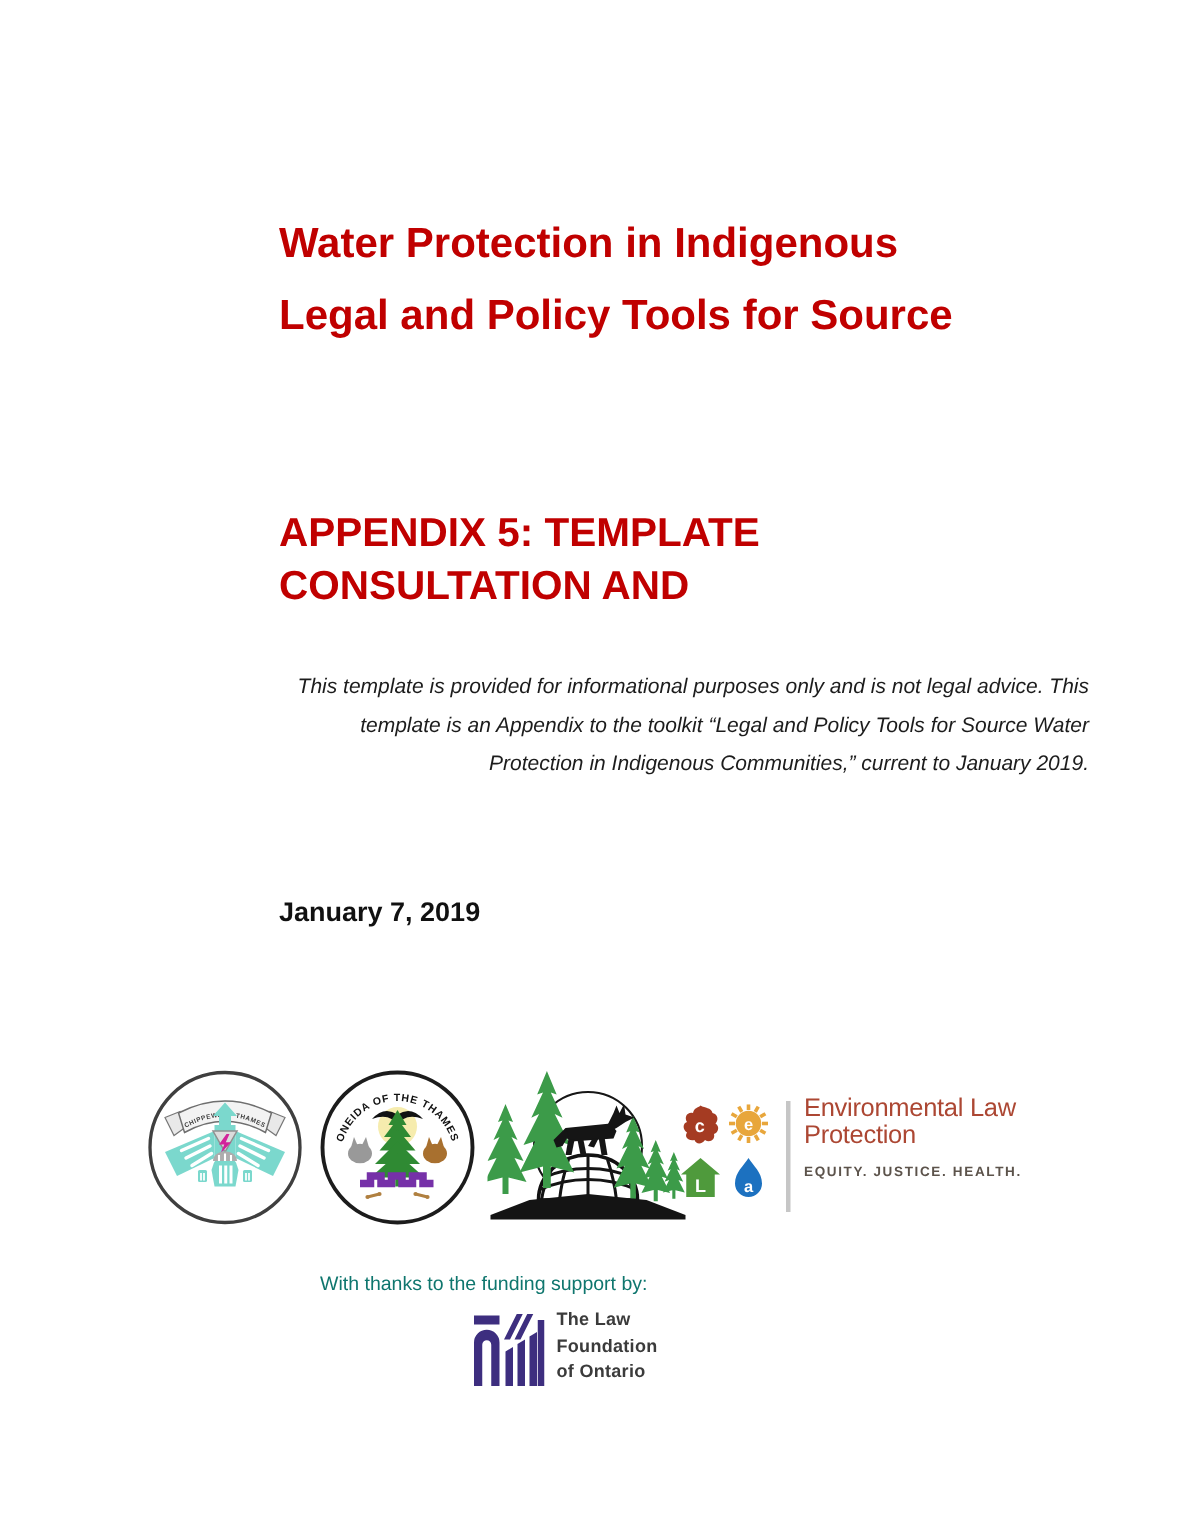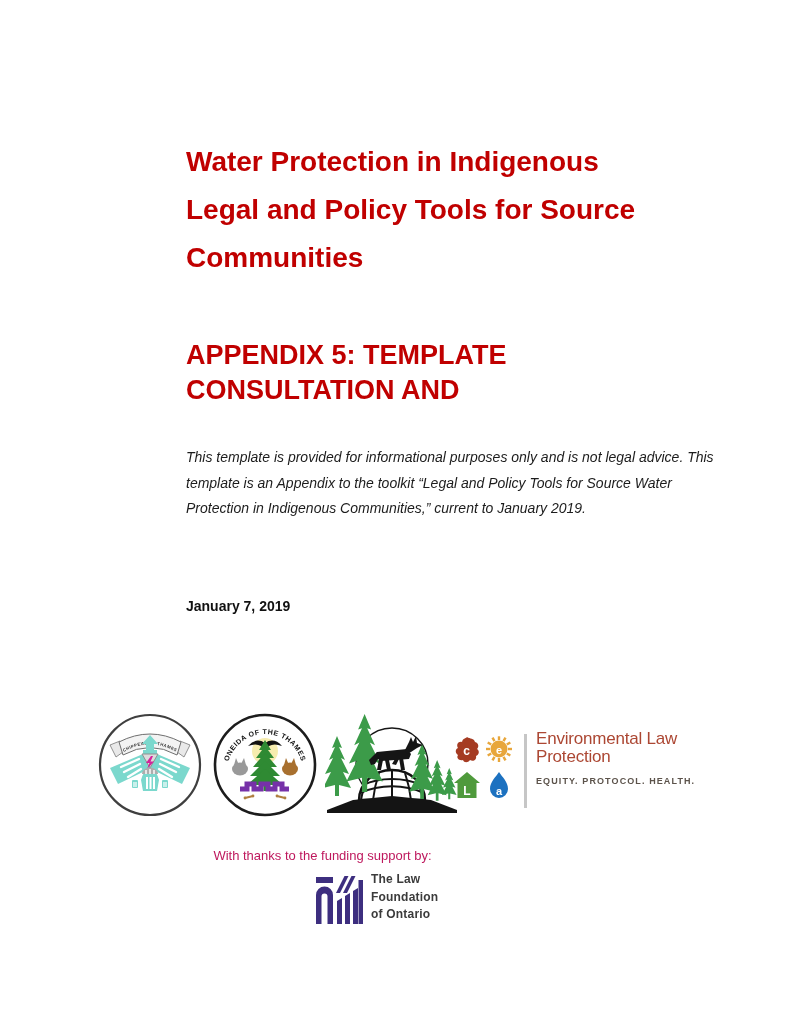--- a/index.html
+++ b/index.html
@@ -10,62 +10,61 @@
   .doc-title{
     position:absolute;left:186px;top:138px;width:520px;
     color:#C00000;font-size:28px;font-weight:bold;line-height:48px;
   }
   .appendix{
     position:absolute;left:186px;top:338px;width:520px;
     color:#C00000;font-size:27px;font-weight:bold;line-height:35px;
   }
   .disclaimer{
     position:absolute;left:186px;top:445px;width:540px;
-    color:#1c1c1c;font-size:14px;font-style:italic;line-height:25.5px;
+    color:#1c1c1c;font-size:14px;font-style:italic;line-height:25.5px;text-align:right;
   }
   .date-line{
     position:absolute;left:186px;top:598px;
-    color:#111111;font-size:14px;font-weight:bold;
+    color:#111111;font-size:18px;font-weight:bold;
   }
   .logo{position:absolute;}
   .logo-chippewas{left:97px;top:712px;}
   .logo-oneida{left:212px;top:712px;}
   .logo-wolf{left:325px;top:712px;}
   .logo-cela-icon{left:454px;top:736px;}
   .cela-divider{
     position:absolute;left:524px;top:734px;width:2.5px;height:74px;background:#c6c6c6;
   }
   .cela-text{
     position:absolute;left:536px;top:730px;width:180px;
     color:#AC4733;font-size:17px;line-height:18px;font-weight:normal;letter-spacing:-0.2px;
   }
   .cela-tagline{
     margin-top:6px;color:#5C534B;font-size:9px;font-weight:bold;letter-spacing:1.1px;
   }
   .funding-note{
     position:absolute;left:0;top:848px;width:645px;text-align:center;
-    color:#be185d;font-size:13px;
+    color:#0f766e;font-size:13px;
   }
   .logo-lfo-mark{left:315px;top:874px;}
   .lfo-text{
     position:absolute;left:371px;top:871px;
     color:#3b3b3b;font-size:12px;font-weight:bold;line-height:17.5px;letter-spacing:0.2px;
   }
   svg{display:block;}
   .svg-label{font-family:"Liberation Sans",sans-serif;}
 </style>
 </head>
 <body>
 
 <div class="page">
 
   <div class="doc-title">
     <div>Water Protection in Indigenous</div>
     <div>Legal and Policy Tools for Source</div>
-    <div>Communities</div>
   </div>
 
   <div class="appendix">
     <div>APPENDIX 5: TEMPLATE CONSULTATION AND</div>
   </div>
 
   <div class="disclaimer">
     <div>This template is provided for informational purposes only and is not legal advice. This</div>
     <div>template is an Appendix to the toolkit “Legal and Policy Tools for Source Water</div>
     <div>Protection in Indigenous Communities,” current to January 2019.</div>
@@ -200,21 +199,21 @@
       <path d="M45,36 C48,41 54,45.5 54,53 A9,9 0 1 1 36,53 C36,45.5 42,41 45,36 Z" fill="#1C71C0"></path>
       <text class="svg-label" x="45" y="58.5" font-size="11" font-weight="bold" fill="#fff" text-anchor="middle">a</text>
     </svg>
   </div>
 
   <div class="cela-divider"></div>
 
   <div class="cela-text">
     <div>Environmental Law</div>
     <div>Protection</div>
-    <div class="cela-tagline">EQUITY. PROTOCOL. HEALTH.</div>
+    <div class="cela-tagline">EQUITY. JUSTICE. HEALTH.</div>
   </div>
 
   <div class="funding-note">With thanks to the funding support by:</div>
 
   <div class="logo logo-lfo-mark">
     <svg width="48" height="52" viewBox="0 0 48 52">
       <g fill="#3D2E7F">
         <rect x="1" y="3" width="17" height="6"></rect>
         <path d="M1,50 V21 a8.5,8.5 0 0 1 17,0 V50 h-5.5 V22.5 a3,3 0 0 0 -6,0 V50 Z"></path>
         <polygon points="21,19 29.5,2 33.5,2 25,19"></polygon>

